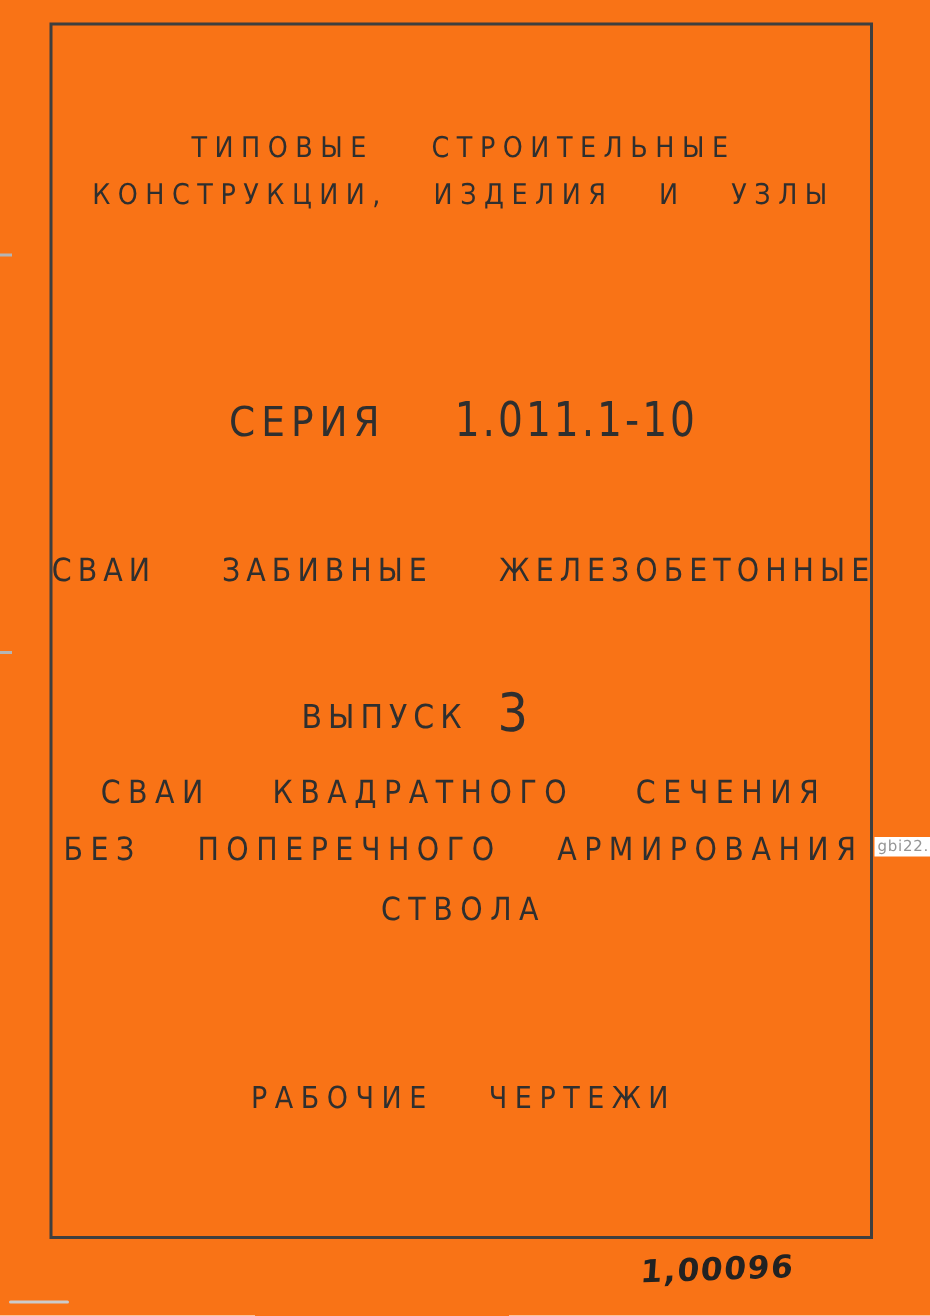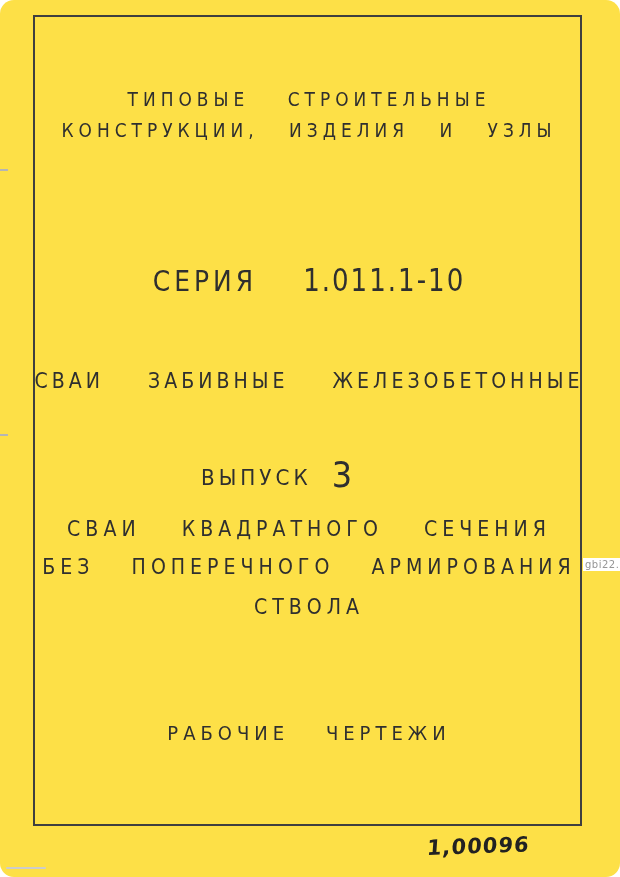--- a/index.html
+++ b/index.html
@@ -4,25 +4,24 @@
 <style>
   html, body {
     margin: 0;
     padding: 0;
     background: #ffffff;
   }
   .scan {
     position: relative;
     width: 620px;
     height: 877px;
-    background: #fde047;
+    background: #f97316;
     overflow: hidden;
     font-family: "DejaVu Sans", sans-serif;
     color: var(--ink, #2f2f2f);
-    border-radius: 14px;
   }
   .frame {
     position: absolute;
     left: 33px;
     top: 15px;
     width: 549px;
     height: 811px;
     border: 2px solid var(--border, #3f3f3f);
     box-sizing: border-box;
     background: transparent;

